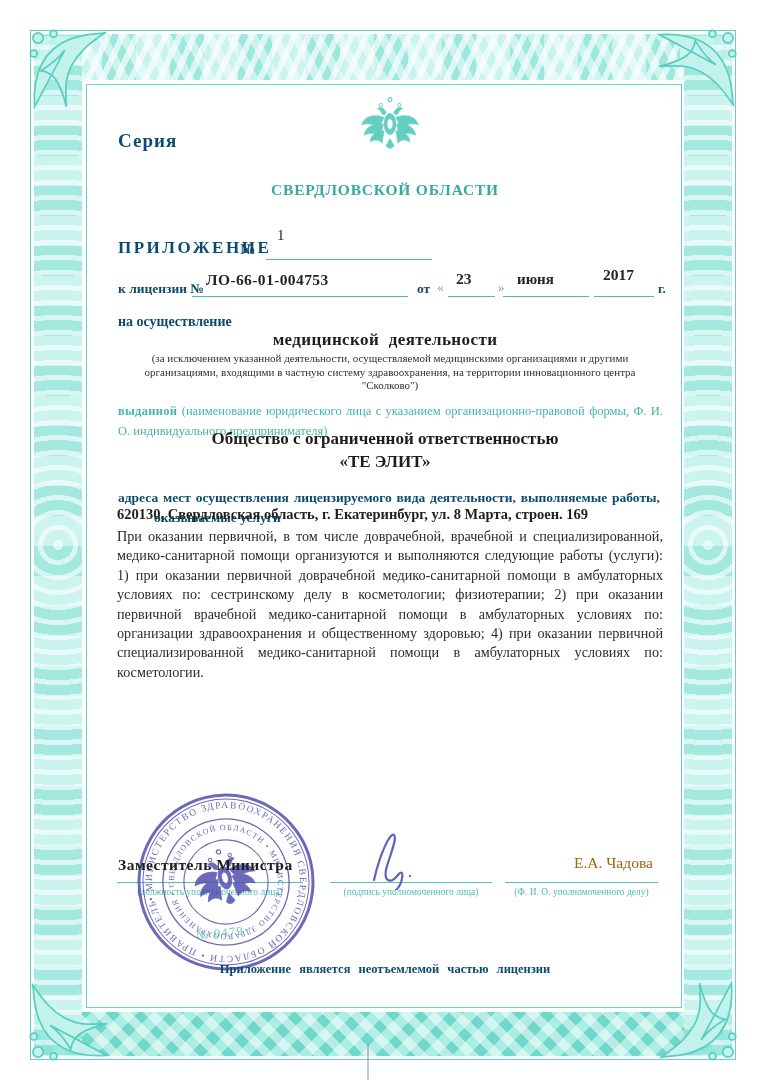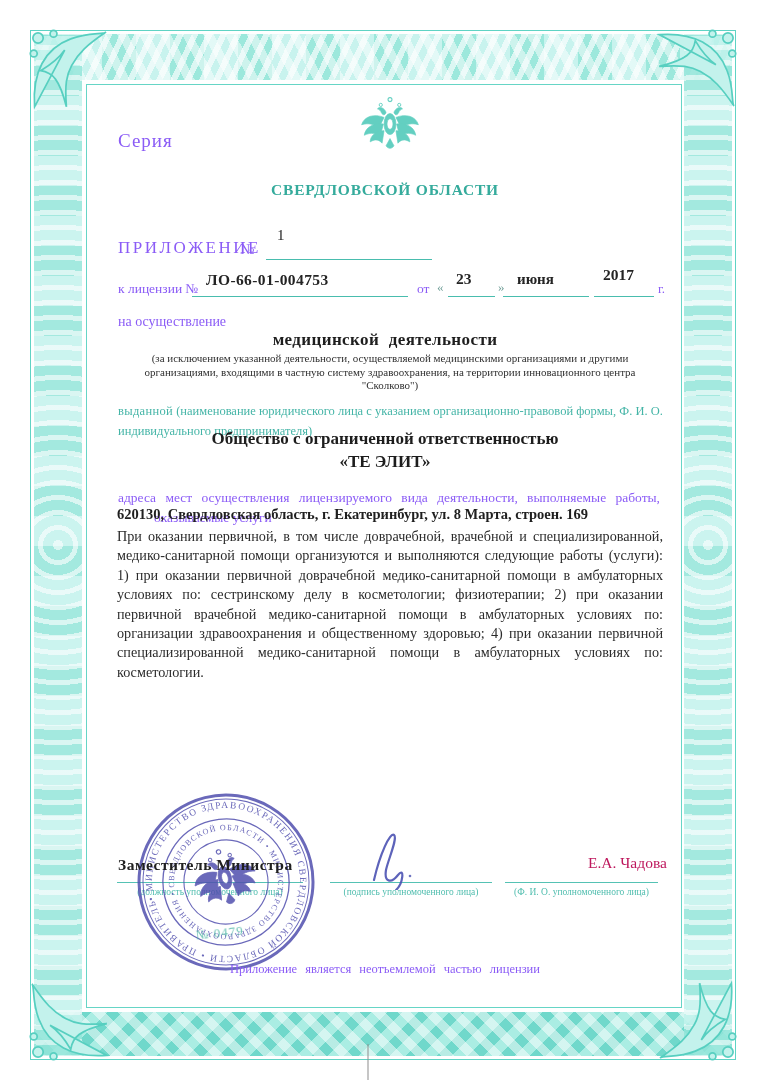--- a/index.html
+++ b/index.html
@@ -42,21 +42,21 @@
   .band-right{right:30px;}
   .corner{position:absolute;width:86px;height:86px;z-index:2;}
   .corner svg{width:100%;height:100%;}
   .corner-tl{left:26px;top:26px;}
   .corner-tr{right:22px;top:26px;transform:rotate(90deg);}
   .corner-br{right:22px;bottom:16px;transform:rotate(180deg);}
   .corner-bl{left:26px;bottom:16px;transform:rotate(270deg);}
 
   
   .abs{position:absolute;}
-  .teal{color:#8b5cf6;}
+  .teal{color:#0c4a6e;font-weight:bold;}
   .teal-bold{color:#35ab9c;font-weight:bold;}
   .ink{color:#242424;}
   .center-block{left:95px;width:580px;text-align:center;}
   .series{left:118px;top:130px;font-size:19px;letter-spacing:1px;}
   .emblem{left:357px;top:94px;width:66px;height:68px;color:#63cfc1;}
   .serial{left:540px;top:123px;font-family:"Liberation Mono", monospace;
           font-size:21px;letter-spacing:3px;word-spacing:8px;color:#161616;}
   .ministry1{top:162px;font-size:15.5px;letter-spacing:.8px;}
   .ministry2{top:181px;font-size:15.5px;letter-spacing:.8px;}
   .appendix-label{left:118px;top:238px;font-size:17px;letter-spacing:2.5px;}
@@ -76,36 +76,36 @@
   .ul-month{left:503px;top:296px;width:86px;}
   .lic-year{left:603px;top:266px;font-size:15.5px;font-weight:bold;}
   .ul-year{left:594px;top:296px;width:60px;}
   .lic-g{left:658px;top:281px;font-size:13px;}
   .activity-intro{left:118px;top:314px;font-size:14px;}
   .activity-title{top:330px;font-size:17px;font-weight:bold;word-spacing:5px;letter-spacing:.4px;color:#1e1e1e;}
   .activity-note{left:125px;top:352px;width:530px;text-align:center;
                  font-size:11px;line-height:13.5px;color:#303030;}
   .issued{left:118px;top:401px;width:545px;font-size:12.5px;line-height:20px;
           text-align:justify;color:#45b5a7;}
-  .issued b{font-weight:normal;letter-spacing:.3px;margin-top:7px;}
+  .issued b{font-weight:bold;letter-spacing:.3px;margin-top:7px;}
   .org1{top:429px;font-size:17px;font-weight:bold;color:#1d1d1d;}
   .org2{top:452px;font-size:17px;font-weight:bold;color:#1d1d1d;}
   .addr-label1{left:118px;top:490px;width:542px;font-size:13.5px;
                text-align:justify;text-align-last:justify;}
   .addr-label2{left:118px;top:510px;font-size:13.5px;z-index:1;margin-left:36px;}
   .addr-value{left:117px;top:506px;font-size:14.5px;font-weight:bold;color:#1f1f1f;z-index:2;}
   .works{left:117px;top:527px;width:546px;font-size:14.2px;line-height:19.4px;
          text-align:justify;color:#2b2b2b;}
   
   .stamp{left:133px;top:789px;width:186px;height:186px;z-index:2;}
   .stamp-no{left:196px;top:925px;font-size:13px;color:#44b2a0;opacity:.8;
             transform:rotate(-6deg);filter:blur(.5px);z-index:3;letter-spacing:1px;}
   .position-value{left:118px;top:856px;font-size:15.5px;letter-spacing:.5px;
                   font-weight:bold;color:#202020;z-index:4;}
-  .name-value{left:588px;top:854px;font-size:15.5px;color:#be185d;}
+  .name-value{left:574px;top:854px;font-size:15.5px;color:#a16207;}
   .sigline{border-bottom:1.3px solid #55c2b4;height:0;z-index:1;}
   .sl-left{left:117px;top:882px;width:186px;}
   .sl-mid{left:330px;top:882px;width:162px;}
   .sl-right{left:505px;top:882px;width:153px;}
   .caption{font-size:9.5px;color:#4fbdae;text-align:center;z-index:1;}
   .cap-left{left:117px;top:887px;width:186px;}
   .cap-mid{left:330px;top:887px;width:162px;}
   .cap-right{left:505px;top:887px;width:153px;}
   .signature{left:366px;top:828px;width:64px;height:62px;z-index:3;}
   .footer-note{top:962px;font-size:12.5px;word-spacing:5px;z-index:3;}
@@ -256,18 +256,18 @@
   </svg>
 
   <div class="abs name-value">Е.А. Чадова</div>
 
   <div class="abs sigline sl-left"></div>
   <div class="abs sigline sl-mid"></div>
   <div class="abs sigline sl-right"></div>
 
   <div class="abs caption cap-left">(должность уполномоченного лица)</div>
   <div class="abs caption cap-mid">(подпись уполномоченного лица)</div>
-  <div class="abs caption cap-right">(Ф. И. О.  уполномоченного лица)</div>
+  <div class="abs caption cap-right">(Ф. И. О.  уполномоченного делу)</div>
 
   <div class="abs center-block footer-note teal">Приложение является неотъемлемой частью лицензии</div>
 
   <div class="abs scan-artifact"></div>
 </div>
 
 </body></html>

